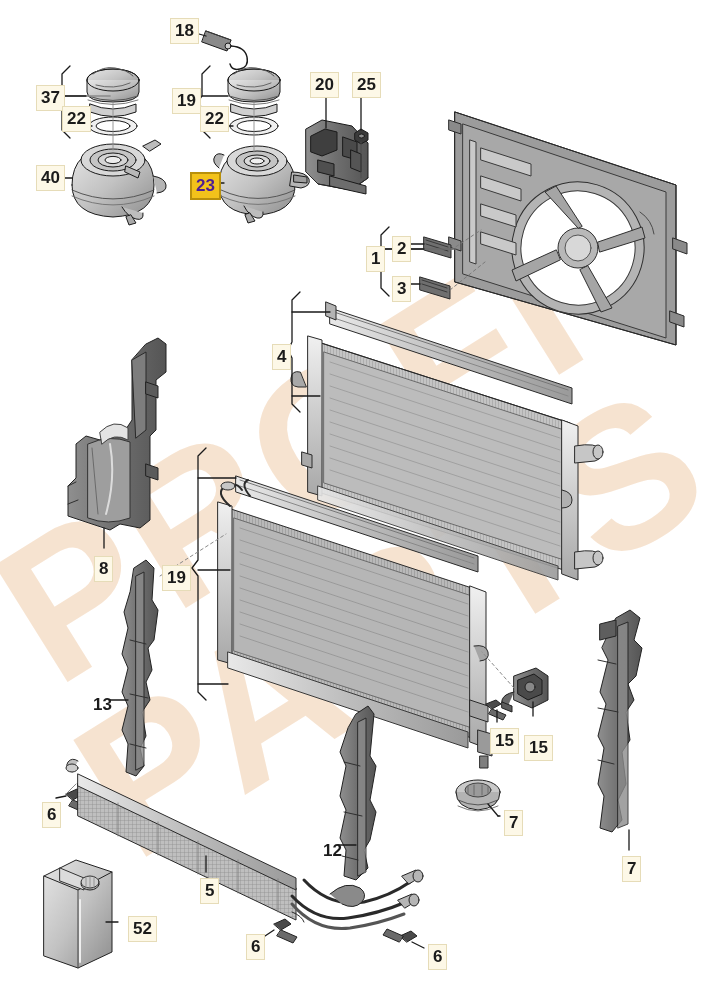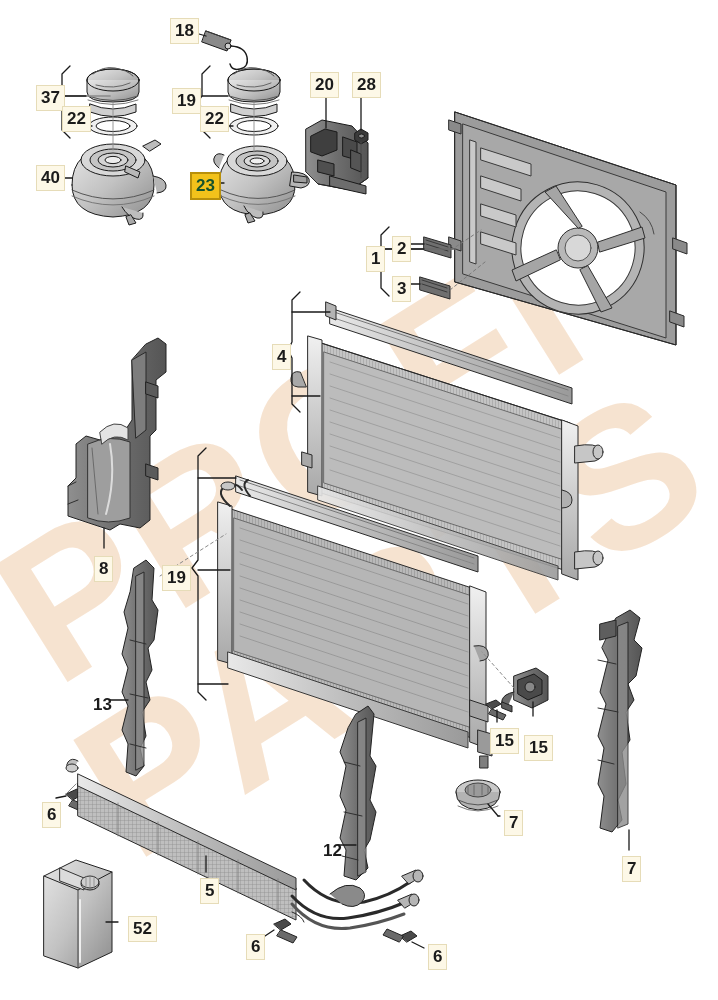--- a/index.html
+++ b/index.html
@@ -25,21 +25,21 @@
     line-height:1;
     padding:3px 4px 4px 4px;
     letter-spacing:0px;
     text-align:center;
     box-sizing:border-box;
     font-family:"Liberation Sans", sans-serif;
   }
   .lbl.hi{
     background:#f2c21b;
     border:2px solid #b8900c;
-    color:#14532d;
+    color:#4c1d95;
   }
   .lbl.plain{background:transparent;border:1px solid transparent;}
 </style>
 </head>
 <body>
 
 <div id="stage">
 
   <svg class="layer" id="wm" viewBox="0 0 718 1000">
     <g transform="translate(360,570) rotate(-32)" opacity="0.55">
@@ -502,21 +502,21 @@
     </g>
   </svg>
 
   <div id="labels">
     <div class="lbl" style="left:170px;top:18px">18</div>
     <div class="lbl" style="left:36px;top:85px">37</div>
     <div class="lbl" style="left:62px;top:106px">22</div>
     <div class="lbl" style="left:172px;top:88px">19</div>
     <div class="lbl" style="left:200px;top:106px">22</div>
     <div class="lbl" style="left:310px;top:72px">20</div>
-    <div class="lbl" style="left:352px;top:72px">28</div>
+    <div class="lbl" style="left:352px;top:72px">25</div>
     <div class="lbl" style="left:36px;top:165px">40</div>
     <div class="lbl hi" style="left:190px;top:172px">23</div>
     <div class="lbl" style="left:366px;top:246px">1</div>
     <div class="lbl" style="left:392px;top:236px">2</div>
     <div class="lbl" style="left:392px;top:276px">3</div>
     <div class="lbl" style="left:272px;top:344px">4</div>
     <div class="lbl" style="left:94px;top:556px">8</div>
     <div class="lbl" style="left:162px;top:565px">19</div>
     <div class="lbl plain" style="left:88px;top:692px">13</div>
     <div class="lbl" style="left:42px;top:802px">6</div>

